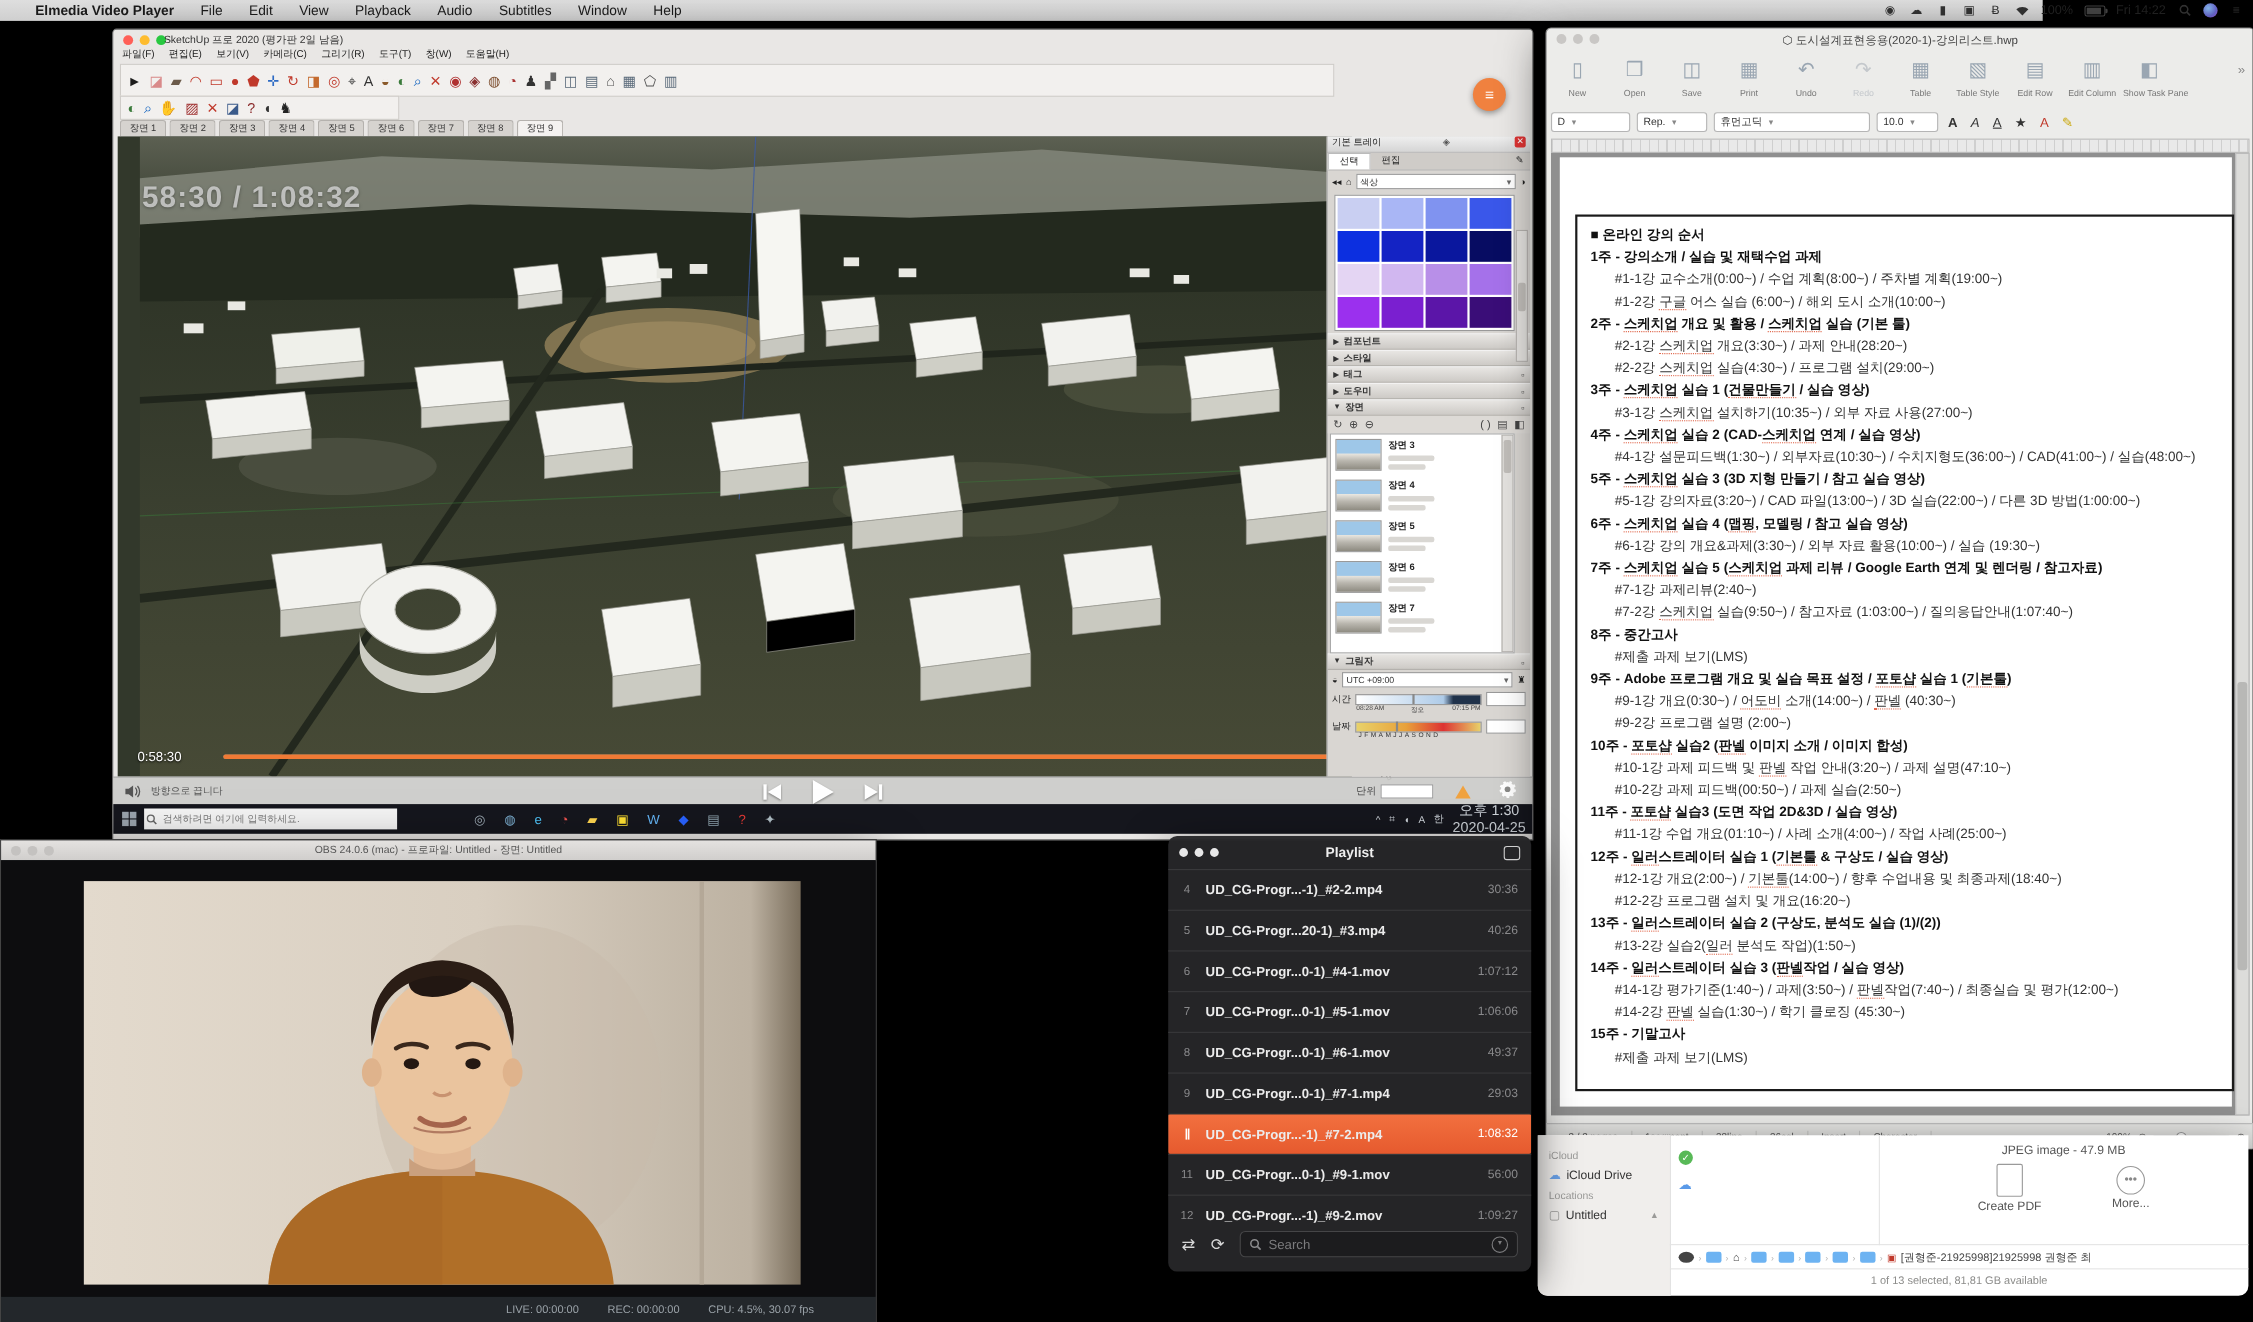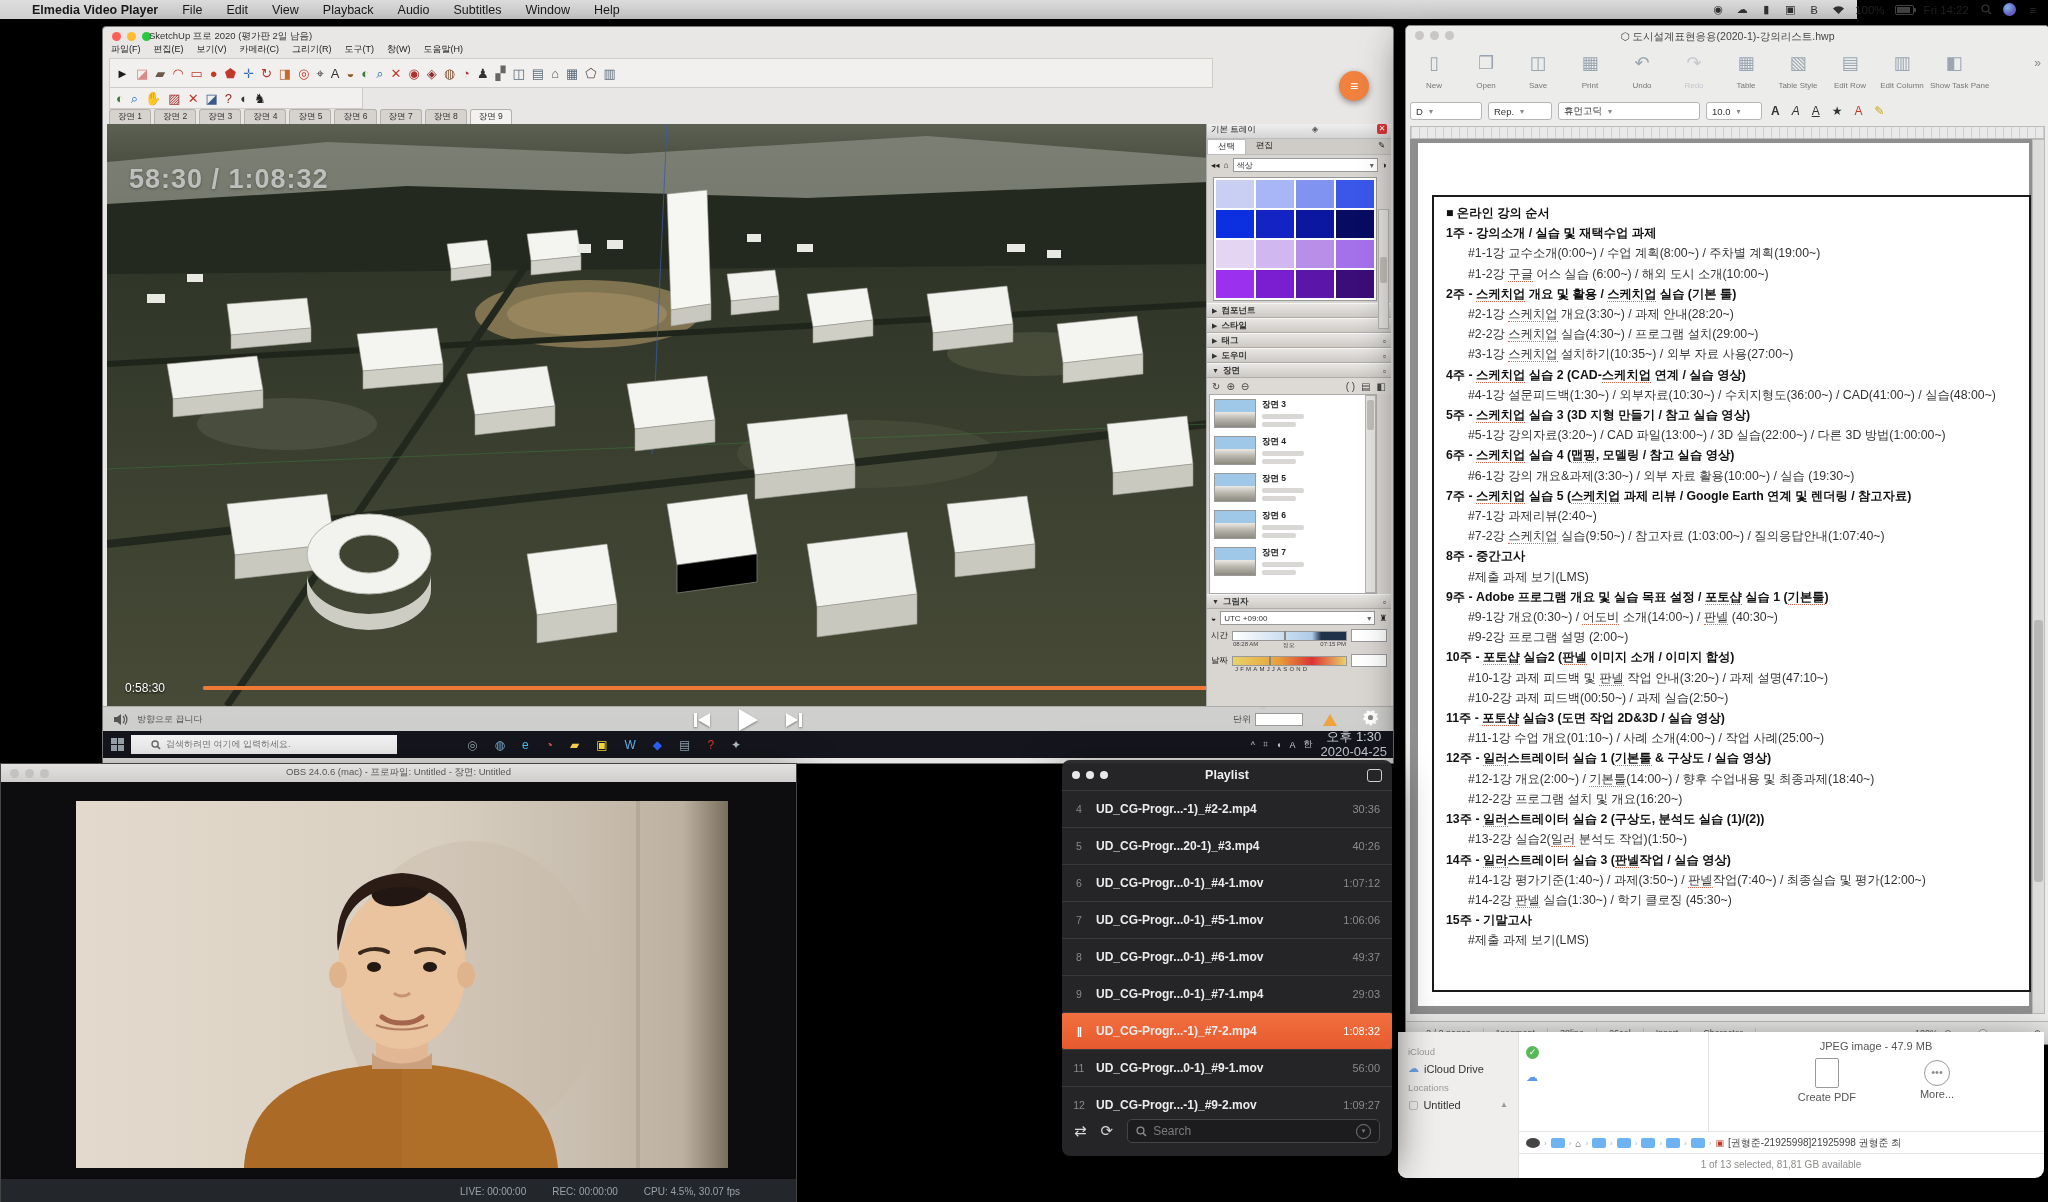--- a/index.html
+++ b/index.html
@@ -23,21 +23,21 @@
   .tl{display:flex;gap:6px;position:absolute;left:9px;top:5px;}
   .tl i{width:9px;height:9px;border-radius:50%;display:block;}
   .su-title{position:absolute;left:46px;top:3px;font-size:9.5px;color:#333;white-space:nowrap;}
   #su-menus{position:absolute;left:8px;top:16px;height:13px;display:flex;gap:13px;font-size:9px;color:#222;}
   #su-tb1{position:absolute;left:6px;top:31px;width:1090px;height:28px;background:#f2f0ee;border:1px solid #cfccc8;display:flex;align-items:center;gap:7px;padding:0 6px;overflow:hidden;}
   #su-tb2{position:absolute;left:6px;top:60px;width:240px;height:20px;background:#f2f0ee;border:1px solid #cfccc8;display:flex;align-items:center;gap:7px;padding:0 6px;}
   .ticon{font-size:13px;line-height:1;display:inline-block;}
   #su-tabs{position:absolute;left:6px;top:82px;height:15px;display:flex;gap:3px;font-size:8.5px;color:#333;}
   #su-tabs .tab{background:#d6d3cf;border:1px solid #b5b2ae;border-bottom:none;padding:1px 8px;border-radius:3px 3px 0 0;}
   #su-tabs .tab.on{background:#f4f2f0;}
-  #su-view{position:absolute;left:4px;top:97px;width:1102px;height:582px;overflow:hidden;background:#32382b;}
+  #su-view{position:absolute;left:4px;top:97px;width:1102px;height:582px;overflow:hidden;background:#32382b;padding-left:20px;}
   
   #tray{position:absolute;right:2px;top:97px;width:184px;height:582px;background:#d9d6d2;border-left:1px solid #aaa;font-size:8.5px;color:#222;}
   .tray-hd{height:14px;background:linear-gradient(#efefef,#d5d5d5);display:flex;align-items:flex-start;padding:0 4px;border-bottom:1px solid #bbb;}
   .tray-hd .x{margin-left:auto;width:10px;height:10px;background:#d33;color:#fff;font-size:8px;line-height:10px;text-align:center;border-radius:2px;}
   .tray-tabs{display:flex;height:15px;border-bottom:1px solid #bbb;background:#cfccc8;}
   .tray-tabs span{padding:1px 10px;}
   .tray-tabs .on{background:#fff;border:1px solid #bbb;border-bottom:none;}
   .nav-row{display:flex;align-items:center;gap:4px;padding:3px 4px;}
   .combo{background:#fff;border:1px solid #999;height:12px;flex:1;display:flex;align-items:center;padding:0 3px;font-size:8px;color:#333;}
   .combo:after{content:"▾";margin-left:auto;color:#666;}
@@ -74,21 +74,21 @@
   .tbtn{color:#fff;filter:drop-shadow(0 1px 1px rgba(0,0,0,.4));display:flex;align-items:center;}
   #ctlbar .meas{position:absolute;right:90px;font-size:9px;color:#444;display:flex;gap:4px;align-items:center;}
   #ctlbar .meas b{display:inline-block;width:46px;height:11px;background:#fff;border:1px solid #999;}
   #ctlbar .gear{position:absolute;right:14px;color:#fff;}
   #ctlbar .warn{position:absolute;right:56px;width:0;height:0;border-left:7px solid transparent;border-right:7px solid transparent;border-bottom:12px solid #f0a23f;}
   
   #wtb{position:absolute;left:0;top:704px;width:100%;height:27px;background:#15161d;display:flex;align-items:center;}
   #wtb .start{width:28px;display:flex;justify-content:center;}
   .winlogo{display:grid;grid-template-columns:6px 6px;grid-template-rows:6px 6px;gap:1px;}
   .winlogo i{background:#9aa3ad;}
-  #wtb .search{width:226px;height:19px;background:#f3f3f3;display:flex;align-items:center;gap:5px;padding:0 20px;font-size:9px;color:#777;white-space:nowrap;overflow:hidden;}
+  #wtb .search{width:226px;height:19px;background:#f3f3f3;display:flex;align-items:center;gap:5px;padding:0 2px;font-size:9px;color:#777;white-space:nowrap;overflow:hidden;}
   #wtb .apps{display:flex;gap:17px;margin-left:70px;}
   #wtb .apps span{font-size:12px;line-height:1;}
   #wtb .wtray{position:absolute;right:6px;display:flex;align-items:center;gap:8px;color:#cfd4da;font-size:9px;}
   #wtb .clock{text-align:center;line-height:1.15;font-size:13px;}
   
   #hwp{left:1405px;top:25px;width:643px;height:1018px;background:#ececea;border:1px solid #888;border-radius:5px 5px 0 0;}
   #hwp .tl i{background:#c9c7c5;}
   .hwp-title{position:absolute;left:0;right:0;top:4px;text-align:center;font-size:10.5px;color:#444;}
   #hwp-tools{position:absolute;left:4px;top:22px;right:4px;height:48px;display:flex;align-items:flex-start;gap:4px;padding-top:4px;}
   .htool{width:48px;text-align:center;color:#8c97a3;}
@@ -646,20 +646,21 @@
     <div id="hwp-doc">
       <div id="hwp-page">
         <div id="hwp-box" class="sq-scope">
           <div class="doc-line b">■ 온라인 강의 순서</div>
             <div class="doc-line b">1주 - 강의소개 / 실습 및 재택수업 과제</div>
             <div class="doc-line">#1-1강 교수소개(0:00~) / 수업 계획(8:00~) / 주차별 계획(19:00~)</div>
             <div class="doc-line">#1-2강 <u class="sq">구글</u> 어스 실습 (6:00~) / 해외 도시 소개(10:00~)</div>
             <div class="doc-line b">2주 - <u class="sq">스케치업</u> 개요 및 활용 / <u class="sq">스케치업</u> 실습 (기본 툴)</div>
             <div class="doc-line">#2-1강 <u class="sq">스케치업</u> 개요(3:30~) / 과제 안내(28:20~)</div>
             <div class="doc-line">#2-2강 <u class="sq">스케치업</u> 실습(4:30~) / 프로그램 설치(29:00~)</div>
+            <div class="doc-line b">3주 - <u class="sq">스케치업</u> 실습 1 (<u class="sq">건물만들기</u> / 실습 영상)</div>
             <div class="doc-line">#3-1강 <u class="sq">스케치업</u> 설치하기(10:35~) / 외부 자료 사용(27:00~)</div>
             <div class="doc-line b">4주 - <u class="sq">스케치업</u> 실습 2 (CAD-<u class="sq">스케치업</u> 연계 / 실습 영상)</div>
             <div class="doc-line">#4-1강 설문피드백(1:30~) / 외부자료(10:30~) / 수치지형도(36:00~) / CAD(41:00~) / 실습(48:00~)</div>
             <div class="doc-line b">5주 - <u class="sq">스케치업</u> 실습 3 (3D 지형 만들기 / 참고 실습 영상)</div>
             <div class="doc-line">#5-1강 강의자료(3:20~) / CAD 파일(13:00~) / 3D 실습(22:00~) / 다른 3D 방법(1:00:00~)</div>
             <div class="doc-line b">6주 - <u class="sq">스케치업</u> 실습 4 (<u class="sq">맵핑</u>, 모델링 / 참고 실습 영상)</div>
             <div class="doc-line">#6-1강 강의 개요&amp;과제(3:30~) / 외부 자료 활용(10:00~) / 실습 (19:30~)</div>
             <div class="doc-line b">7주 - <u class="sq">스케치업</u> 실습 5 (<u class="sq">스케치업</u> 과제 리뷰 / Google Earth 연계 및 렌더링 / 참고자료)</div>
             <div class="doc-line">#7-1강 과제리뷰(2:40~)</div>
             <div class="doc-line">#7-2강 <u class="sq">스케치업</u> 실습(9:50~) / 참고자료 (1:03:00~) / 질의응답안내(1:07:40~)</div>

